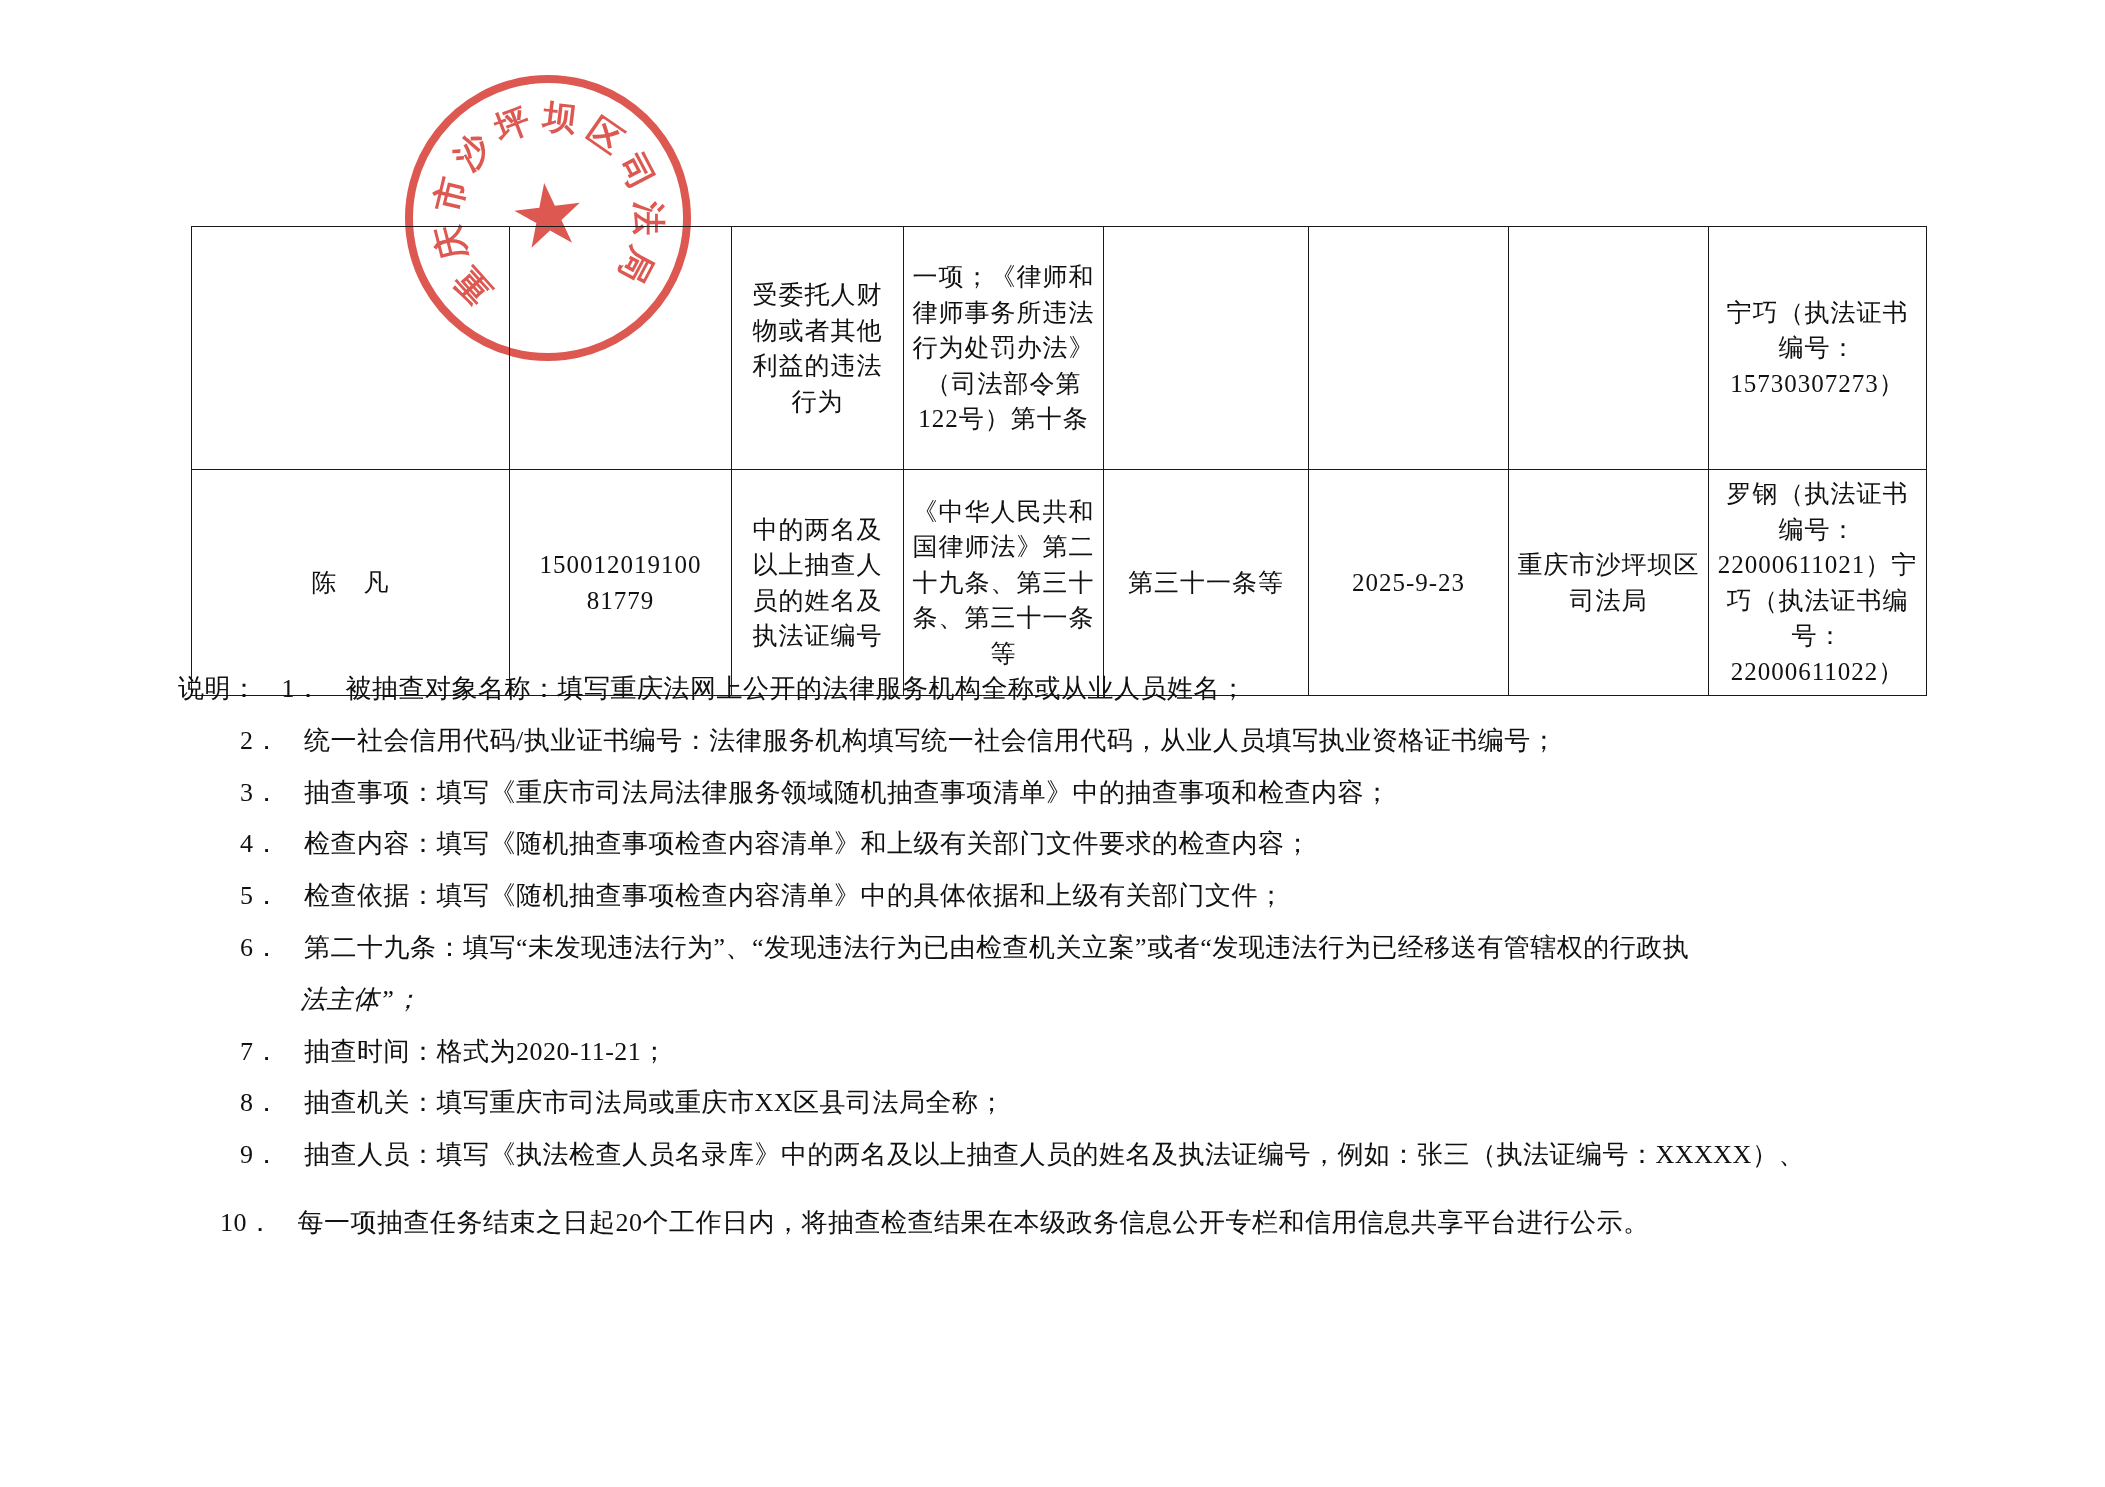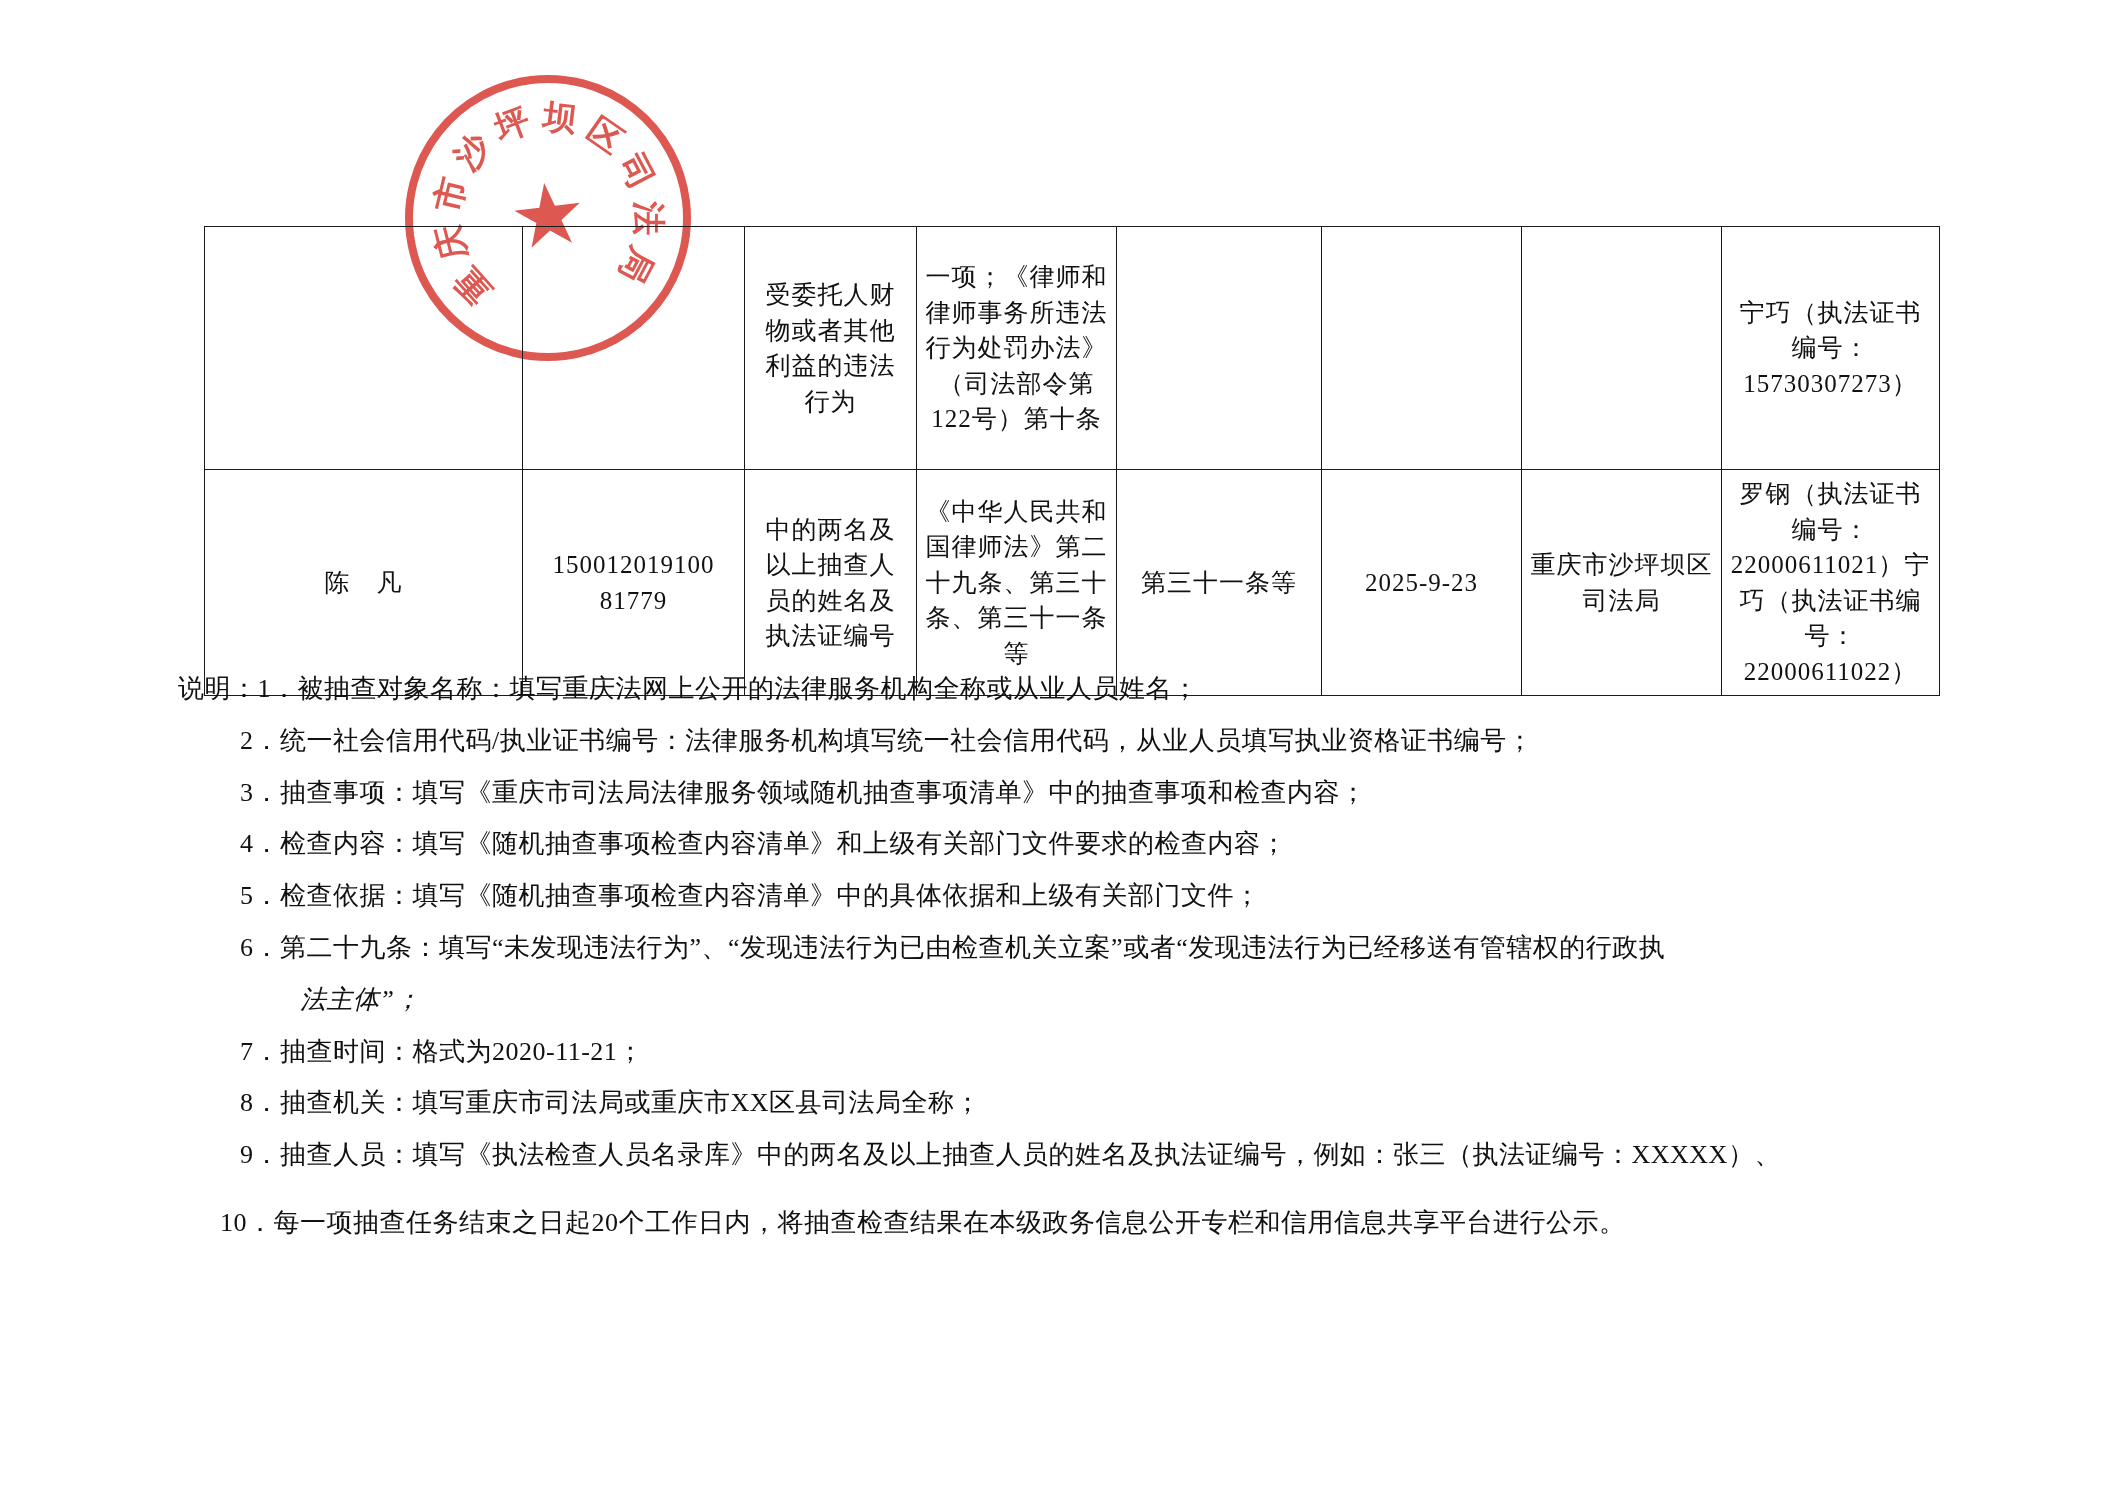--- a/index.html
+++ b/index.html
@@ -17,21 +17,21 @@
   }
   .page {
     position: relative;
     width: 2105px;
     height: 1487px;
   }
 
   
   .doc-table {
     position: absolute;
-    left: 204px;
+    left: 191px;
     top: 226px;
     width: 1735px;
     border-collapse: collapse;
     table-layout: fixed;
   }
   .doc-table td {
     border: 1px solid #1a1a1a;
     text-align: center;
     vertical-align: middle;
     font-size: 25px;
@@ -107,20 +107,21 @@
     left: 178px;
     top: 672px;
     width: 1760px;
     font-size: 26px;
     line-height: 1.30;
     letter-spacing: 0.5px;
   }
   .note-line {
     display: flex;
     margin-bottom: 18px;
+    gap: 24px;
   }
   .note-label {
     white-space: nowrap;
     flex: 0 0 auto;
   }
   .note-num {
     flex: 0 0 auto;
     white-space: nowrap;
   }
   .note-body {

